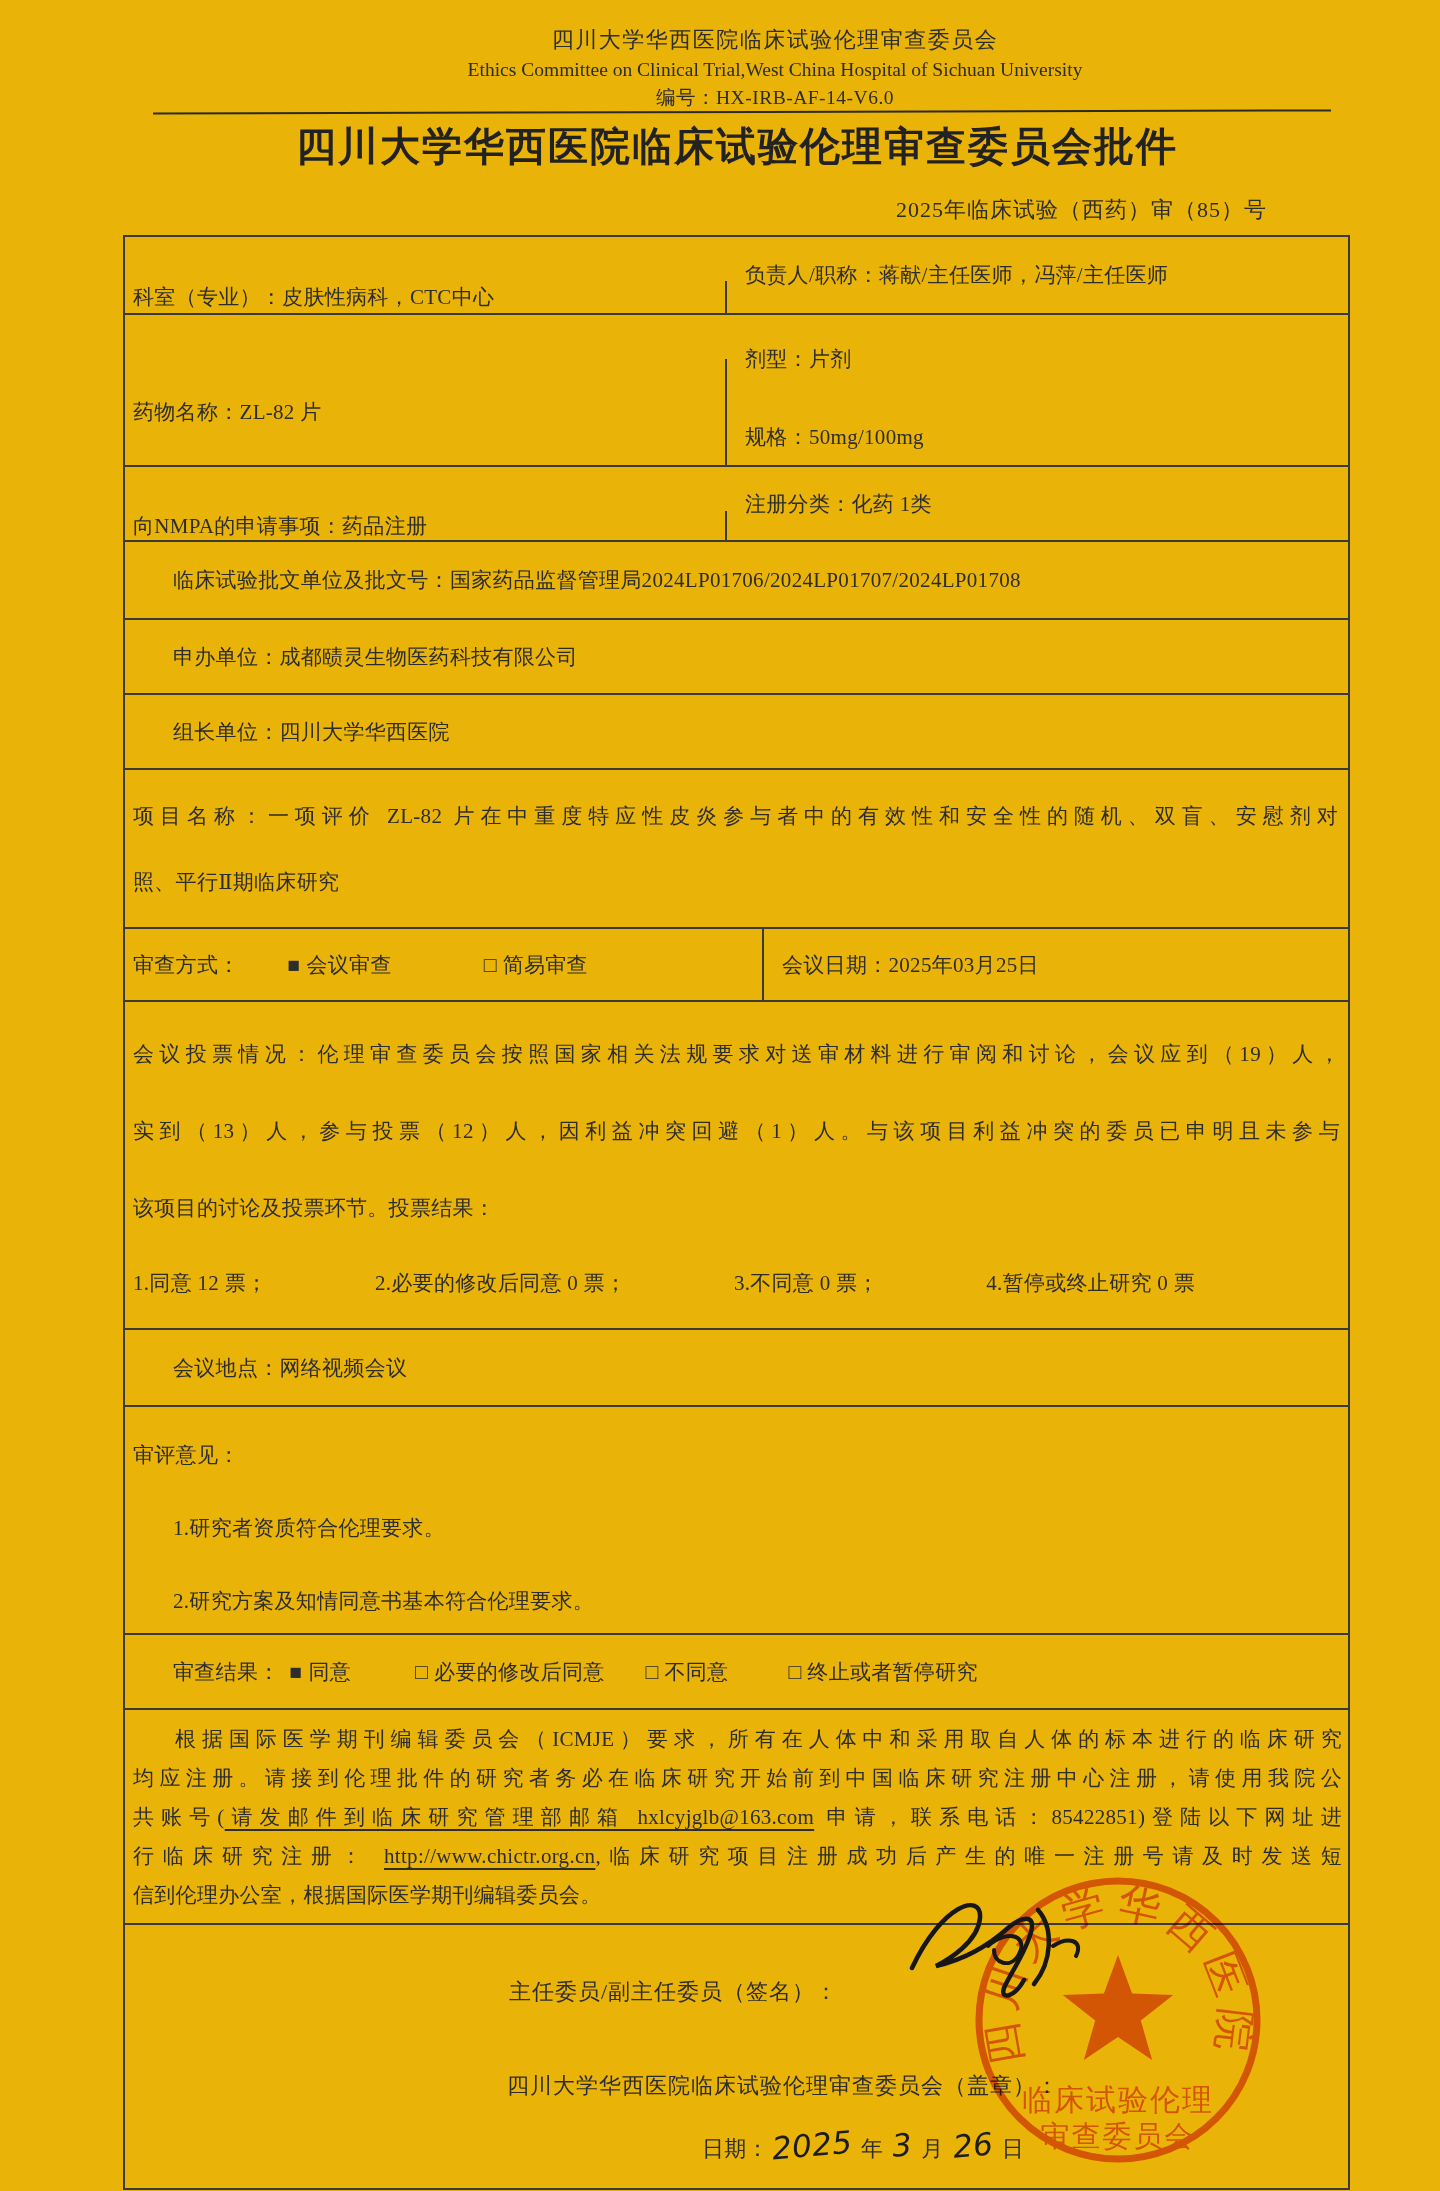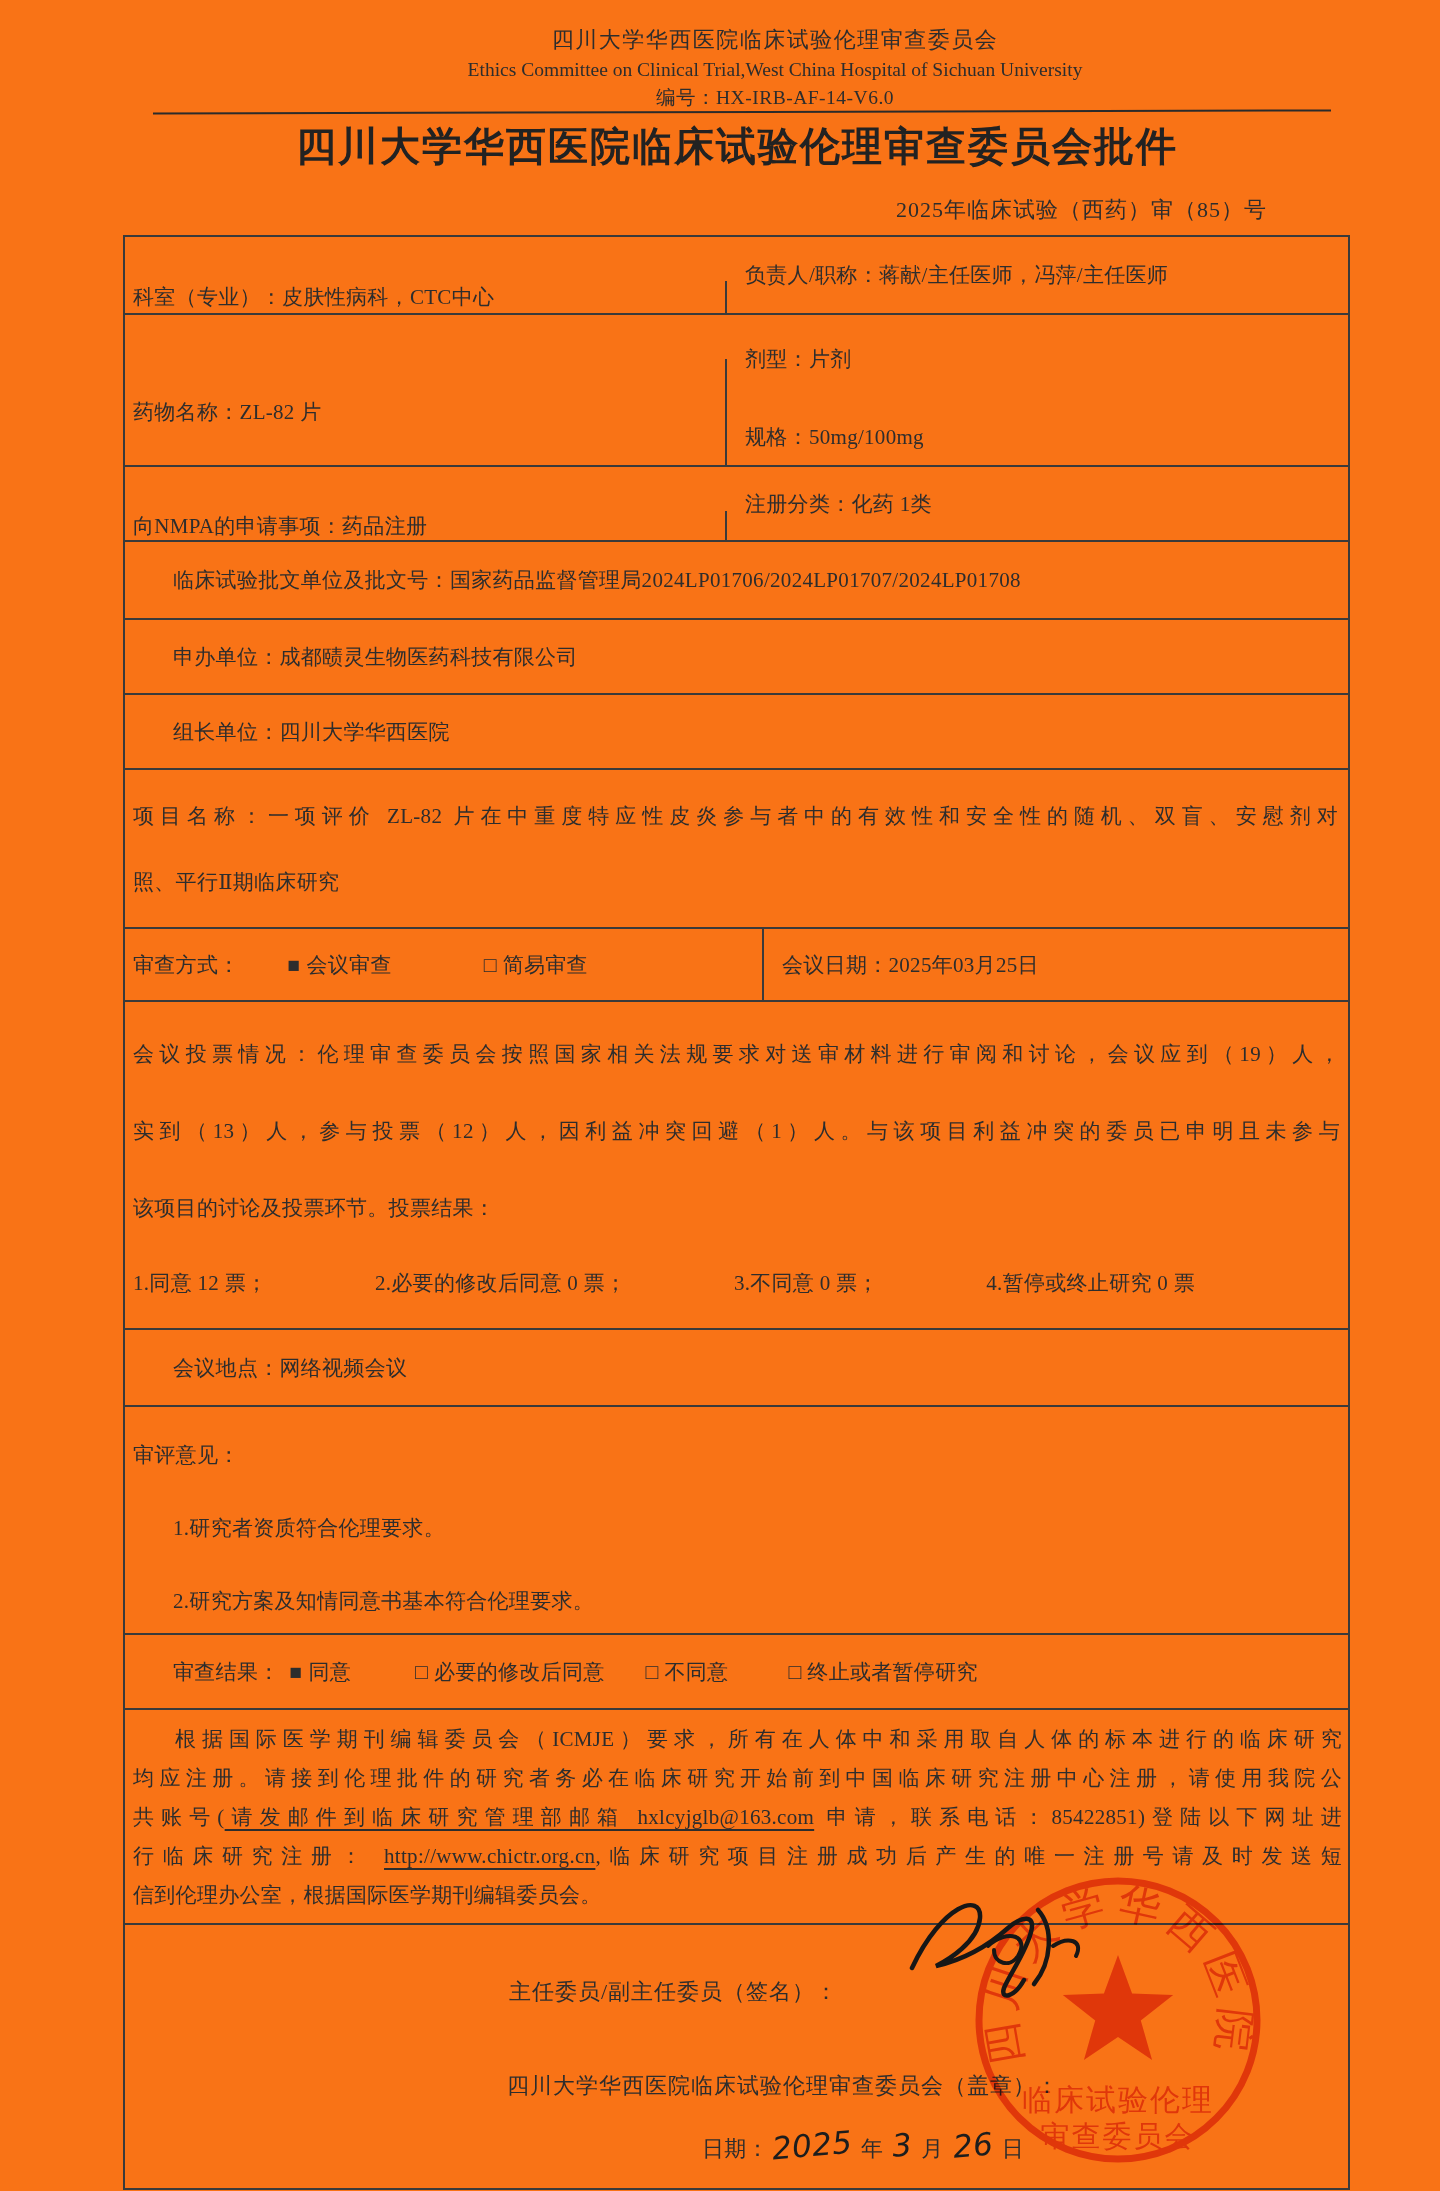--- a/index.html
+++ b/index.html
@@ -2,21 +2,21 @@
 <html><head>
 <meta charset="utf-8">
 <style>
   :root{
     --ink:#2d2d2d;
     --bd:#3a3a3a;
     --seal:#e2604f;
   }
   html,body{margin:0;padding:0;background:#ffffff;}
   .page{
-    position:relative;width:1440px;height:2191px;background:#f97316;
+    position:relative;width:1440px;height:2191px;background:#eab308;
     font-family:"Liberation Serif","DejaVu Serif",serif;color:var(--ink);
     overflow:hidden;
   }
   
   .hdr{position:absolute;left:110px;top:24px;width:1330px;text-align:center;}
   .hdr .cn{font-size:22px;letter-spacing:1.5px;line-height:31px;}
   .hdr .en{font-size:19.5px;line-height:29px;}
   .hdr .code{font-size:19.5px;line-height:28px;letter-spacing:.5px;}
   .rule{position:absolute;left:153px;top:111px;width:1178px;height:2.4px;background:#2b2b2b;transform:rotate(-.15deg);}
   .title{position:absolute;left:0;top:119px;width:1474px;margin:0;text-align:center;

